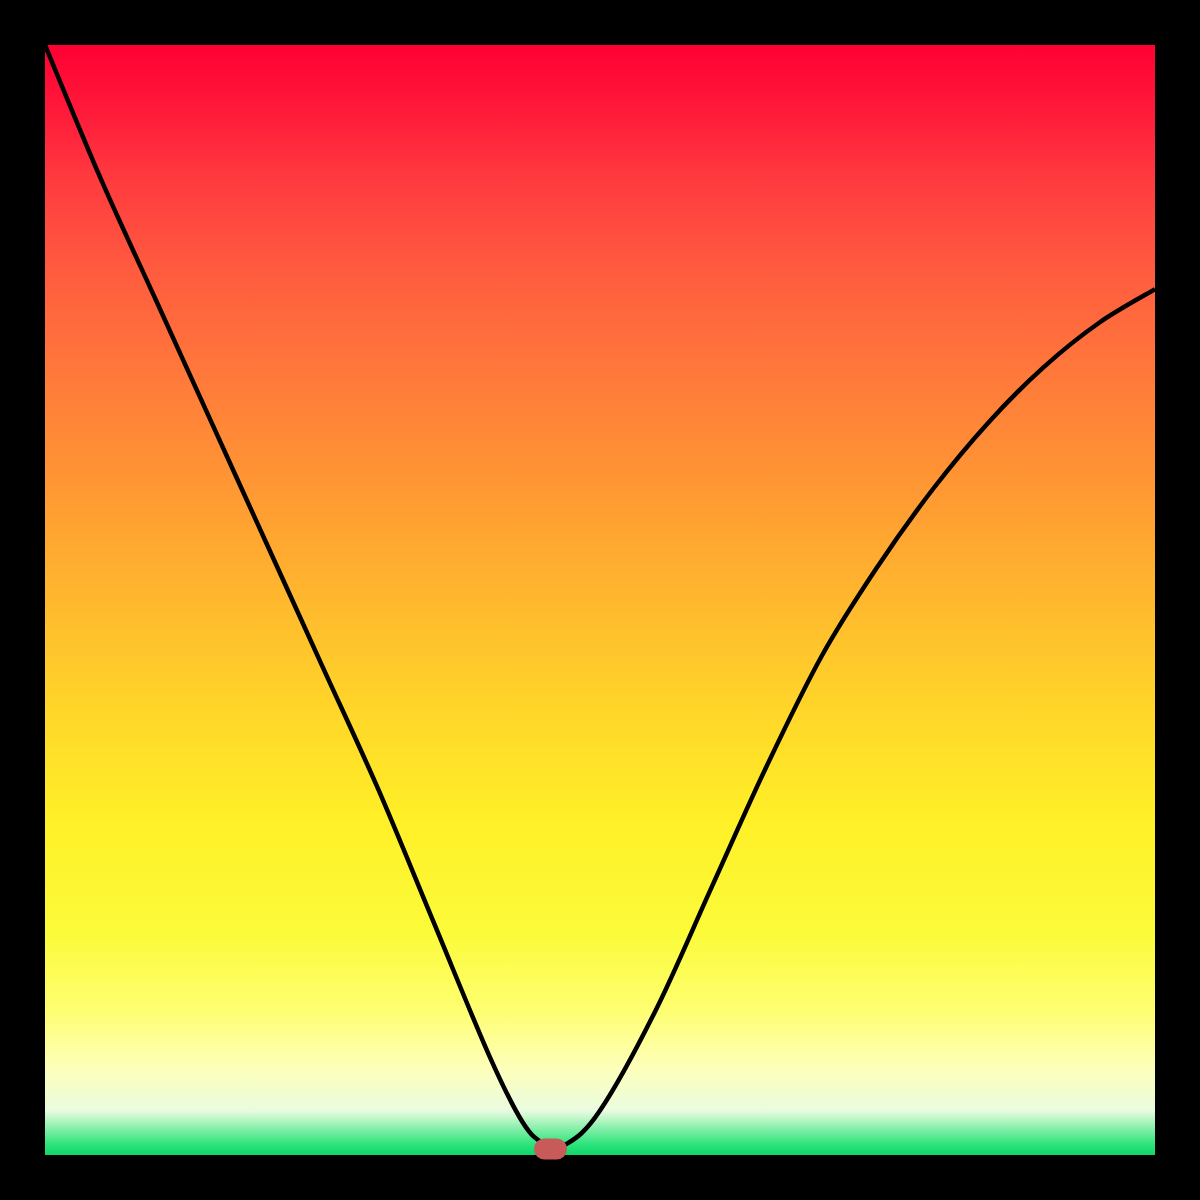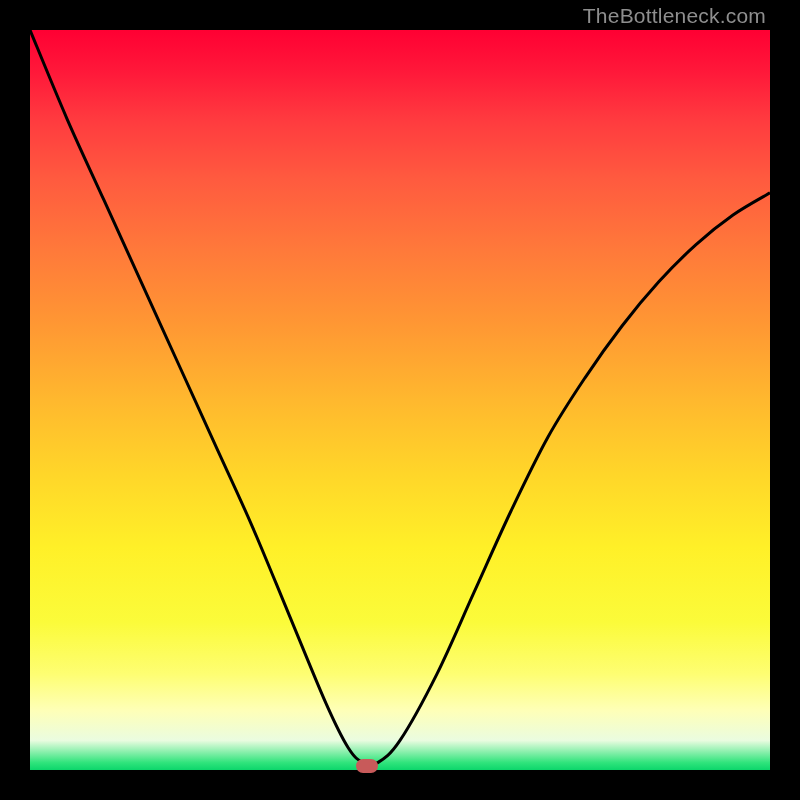--- a/index.html
+++ b/index.html
@@ -74,14 +74,13 @@
 <div class="frame">
 
   <div class="plot-area"></div>
 
   <svg class="curve-svg" viewBox="0 0 740 740" preserveAspectRatio="none">
     <path id="curve-path" d="M 0.00 0.00 C 6.17 14.80, 24.67 60.43, 37.00 88.80 C 49.33 117.17, 61.67 143.07, 74.00 170.20 C 86.33 197.33, 98.67 224.47, 111.00 251.60 C 123.33 278.73, 135.67 305.87, 148.00 333.00 C 160.33 360.13, 172.67 387.27, 185.00 414.40 C 197.33 441.53, 209.67 467.43, 222.00 495.80 C 234.33 524.17, 246.67 555.00, 259.00 584.60 C 271.33 614.20, 286.13 651.20, 296.00 673.40 C 305.87 695.60, 312.03 707.93, 318.20 717.80 C 324.37 727.67, 328.07 730.13, 333.00 732.60 C 337.93 735.07, 341.63 736.30, 347.80 732.60 C 353.97 728.90, 360.13 725.20, 370.00 710.40 C 379.87 695.60, 394.67 668.47, 407.00 643.80 C 419.33 619.13, 431.67 589.53, 444.00 562.40 C 456.33 535.27, 468.67 506.90, 481.00 481.00 C 493.33 455.10, 505.67 429.20, 518.00 407.00 C 530.33 384.80, 542.67 366.30, 555.00 347.80 C 567.33 329.30, 579.67 312.03, 592.00 296.00 C 604.33 279.97, 616.67 265.17, 629.00 251.60 C 641.33 238.03, 653.67 225.70, 666.00 214.60 C 678.33 203.50, 690.67 193.63, 703.00 185.00 C 715.33 176.37, 733.83 166.50, 740.00 162.80" fill="none" stroke="#000" stroke-width="3"></path>
   </svg>
 
   <div id="marker" class="marker" style="left: 366.7px; top: 766.3px;"></div>
 
-  <div class="watermark">TheBottleneck.com</div>
 </div>
 
 </body></html>

